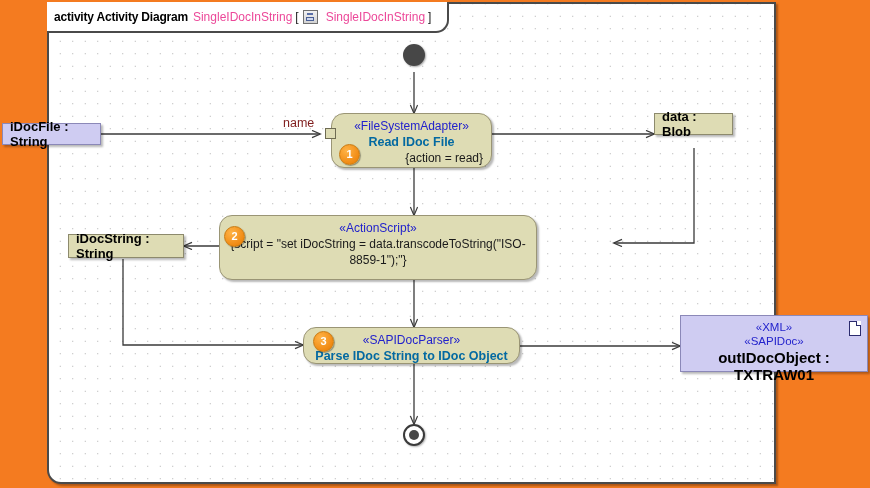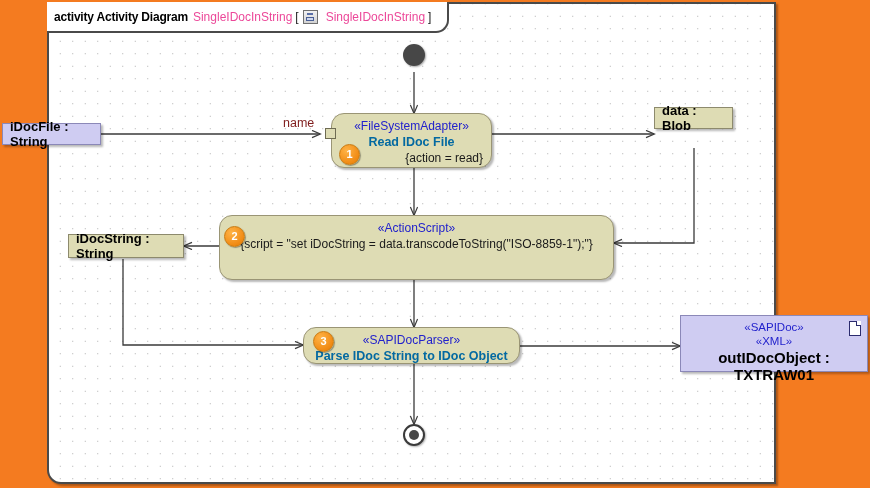--- a/index.html
+++ b/index.html
@@ -315,40 +315,40 @@
 <div class="pin-label" style="left:283px; top:116px;">name</div>
 <div class="pin" style="left:325px; top:128px;"></div>
 
 <div class="node action" style="left:331px; top:113px; width:161px; height:55px;">
   <div class="stereo">«FileSystemAdapter»</div>
   <div class="title">Read IDoc File</div>
   <div class="constraint right">{action = read}</div>
   <div class="badge" style="left:7px; top:30px;">1</div>
 </div>
 
-<div class="node objnode" style="left:654px; top:107px; width:79px; height:22px;">
+<div class="node objnode" style="left:654px; top:113px; width:79px; height:22px;">
   <span>data : Blob</span>
 </div>
 
 <div class="node objnode" style="left:68px; top:234px; width:116px; height:24px;">
   <span>iDocString : String</span>
 </div>
 
-<div class="node action" style="left:219px; top:215px; width:395px; height:65px;">
+<div class="node action" style="left:219px; top:215px; width:318px; height:65px;">
   <div class="stereo">«ActionScript»</div>
   <div class="constraint">{script = "set iDocString = data.transcodeToString("ISO-8859-1");"}</div>
   <div class="badge" style="left:4px; top:10px;">2</div>
 </div>
 
 <div class="node action" style="left:303px; top:327px; width:217px; height:37px;">
   <div class="stereo">«SAPIDocParser»</div>
   <div class="title">Parse IDoc String to IDoc Object</div>
   <div class="badge" style="left:9px; top:3px;">3</div>
 </div>
 
 <div class="node xmlnode" style="left:680px; top:315px; width:188px; height:57px;">
+  <div class="stereo">«XML»</div>
   <div class="stereo">«SAPIDoc»</div>
-  <div class="stereo">«XML»</div>
   <div class="title">outIDocObject : TXTRAW01</div>
   <div class="doc-icon"></div>
 </div>
 
 <div class="final-node" style="left:403px; top:424px;"></div>
 
 </body></html>

